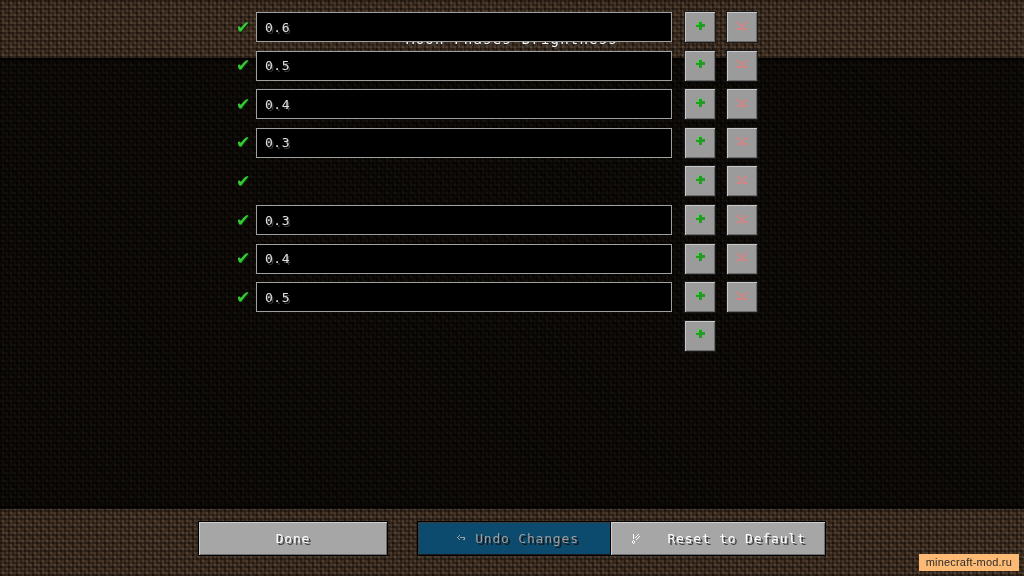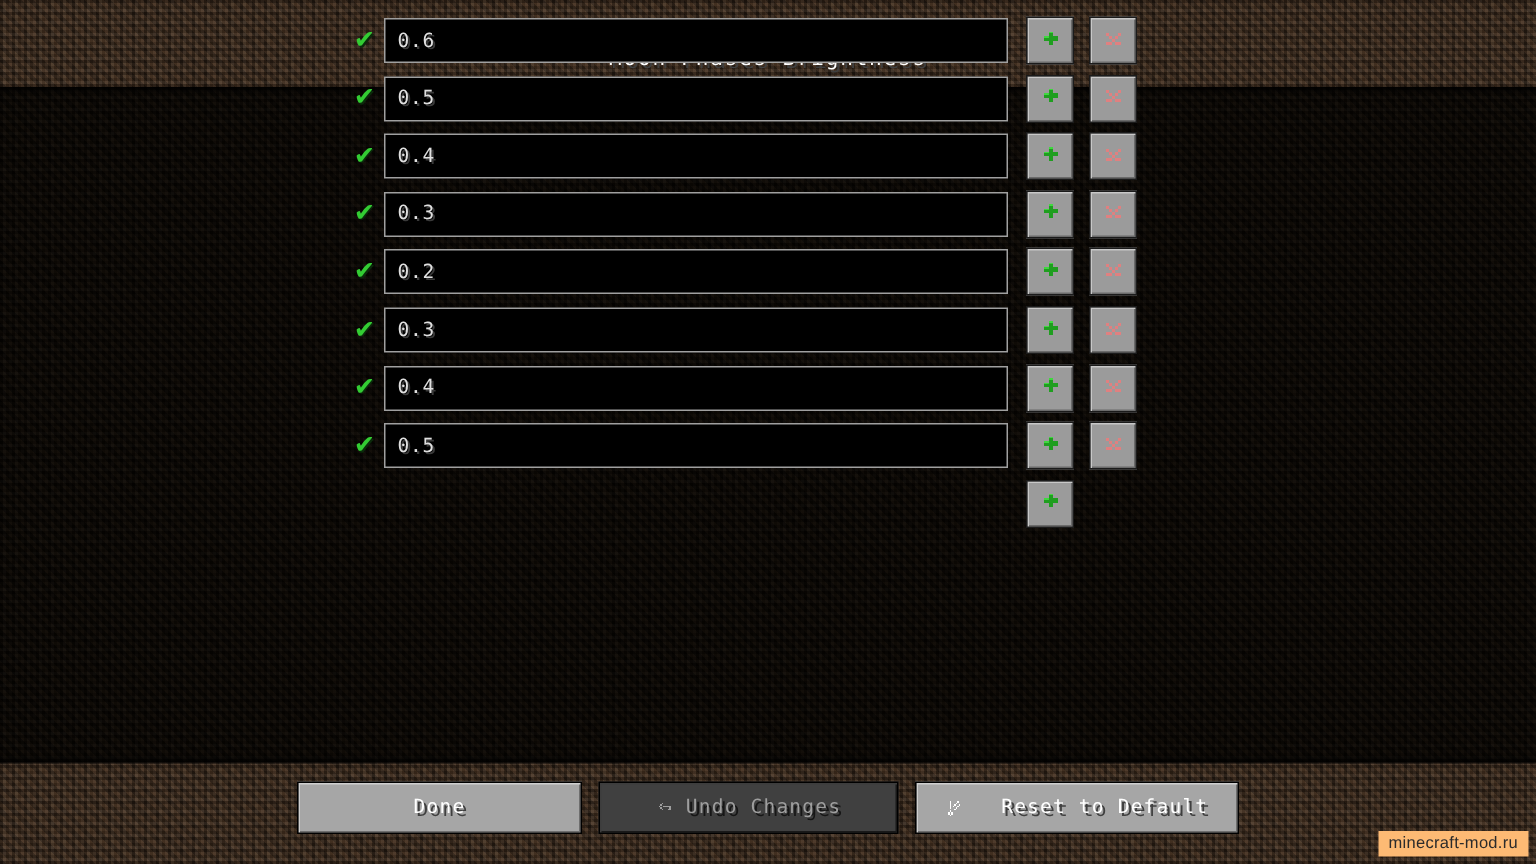--- a/index.html
+++ b/index.html
@@ -111,23 +111,23 @@
     border:1px solid #000;
     font-size:13px; letter-spacing:.8px;
     cursor:pointer; user-select:none;
   }
   .btn.enabled {
     background:#a6a6a6;
     box-shadow: inset 1px 1px 0 #cfcfcf, inset -1px -1px 0 #6e6e6e;
     color:#ffffff; text-shadow:2px 2px 0 #3f3f3f;
   }
   .btn.disabled {
-    background:#404040;
+    background:#0c4a6e;
     box-shadow: inset 1px 1px 0 #3d3d3d, inset -1px -1px 0 #191919;
-    color:#9e9e9e; text-shadow:2px 2px 0 #161616;
+    color:#9e9e9e; text-shadow:2px 2px 0 #161616;margin-left:18px;
   }
   #btn-done   { left:198px; width:190px; }
   #btn-undo   { left:399px; width:200px; }
   #btn-reset  { left:610px; width:216px;gap:23px; }
 
   .btn-icon { display:flex; align-items:center; }
 
   #watermark {
     position:absolute; right:5px; bottom:5px;
     background:#fdba74;
@@ -215,23 +215,20 @@
             </svg></span>
         </div>
         <div class="sqbtn del">
           <span class="glyph"><svg width="14" height="14" viewBox="0 0 14 14" shape-rendering="crispEdges">
               <path d="M2 3h2v2H2V3z M4 5h2v2H4V5z M6 7h2v2H6V7z M8 9h2v2H8V9z M10 11h2v-2h-2v2z M10 3h2v2h-2V3z M8 5h2v2H8V5z M4 9h2v2H4V9z M2 11h2v-2H2v2z" fill="#e08080"></path>
             </svg></span>
         </div>
       </div>
       <div class="row" style="top: 165.4px;">
         <div class="check">✔</div>
-        <div class="textfield">
-          <span class="val">0.2</span>
-        </div>
         <div class="sqbtn add">
           <span class="glyph"><svg width="14" height="14" viewBox="0 0 14 14" shape-rendering="crispEdges">
               <path d="M6 2h3v3h3v3H9v3H6V8H3V5h3V2z" fill="#1f9e1f"></path>
               <path d="M6 2h3v1H6V2z M3 5h3v1H3V5z" fill="#3fd93f"></path>
             </svg></span>
         </div>
         <div class="sqbtn del">
           <span class="glyph"><svg width="14" height="14" viewBox="0 0 14 14" shape-rendering="crispEdges">
               <path d="M2 3h2v2H2V3z M4 5h2v2H4V5z M6 7h2v2H6V7z M8 9h2v2H8V9z M10 11h2v-2h-2v2z M10 3h2v2h-2V3z M8 5h2v2H8V5z M4 9h2v2H4V9z M2 11h2v-2H2v2z" fill="#e08080"></path>
             </svg></span>

